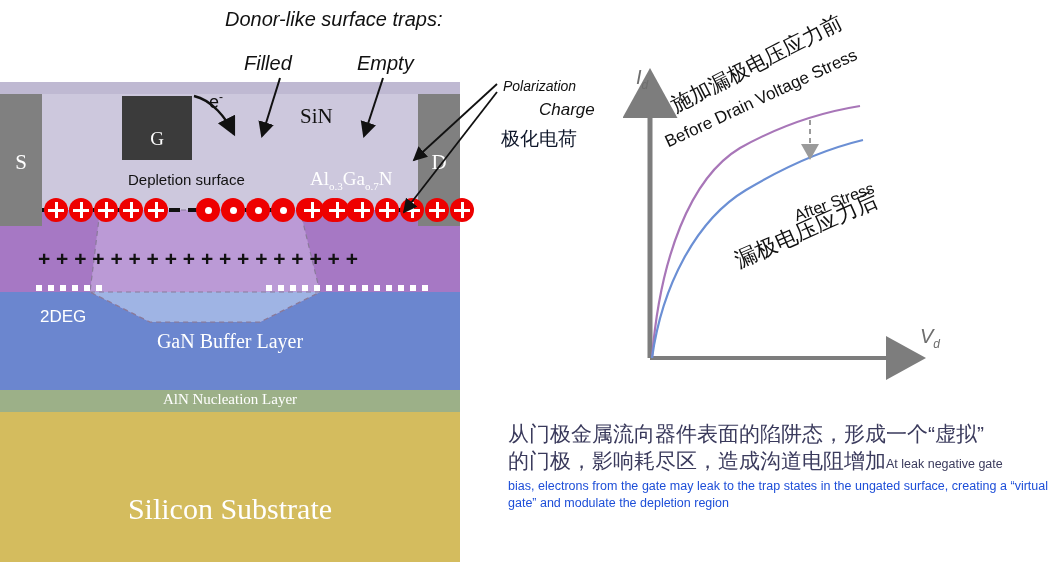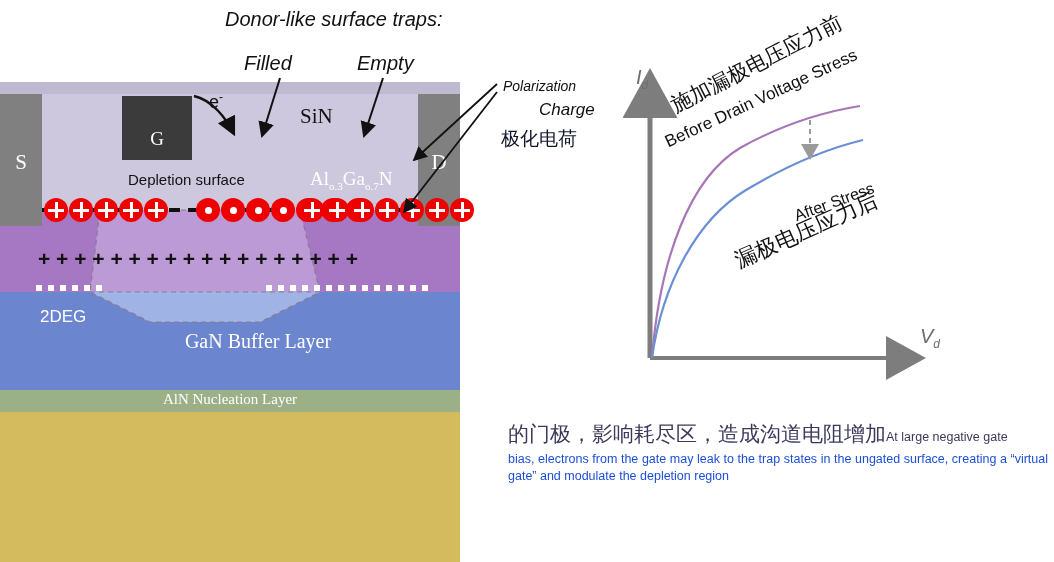--- a/index.html
+++ b/index.html
@@ -19,21 +19,21 @@
   #sin-cap{top:0;height:12px;background:#bfb9d2;}
   #algan-layer{top:128px;height:82px;background:#a678c4;}
   #gan-layer{top:210px;height:98px;background:#6b86cf;}
   #aln-layer{top:308px;height:22px;background:#9cb088;}
   #si-layer{top:330px;height:200px;background:#d4bc5e;}
 
   .layer-label{
     position:absolute;width:100%;text-align:center;color:#ffffff;
     font-family:"Liberation Serif",serif;
   }
-  #gan-label{top:248px;font-size:20px;padding-left:28px;}
+  #gan-label{top:248px;font-size:20px;}
   #aln-label{top:309px;font-size:15px;}
   #si-label{top:410px;font-size:30px;}
 
   
   .electrode{position:absolute;background:#808080;}
   #electrode-s{left:0;top:12px;width:42px;height:132px;}
   #electrode-d{left:418px;top:12px;width:42px;height:132px;}
   #electrode-g{left:122px;top:14px;width:70px;height:64px;background:#3b3b3b;}
   .electrode-text{
     position:absolute;width:100%;text-align:center;color:#ffffff;
@@ -224,20 +224,21 @@
           <div class="pl-h"></div>
         </div>
         <div class="trap" style="left: 150px;">
           <div class="pl-v"></div>
           <div class="pl-h"></div>
         </div>
       </div>
 
     <div class="layer-label" id="gan-label">GaN Buffer Layer</div>
     <div class="layer-label" id="aln-label">AlN Nucleation Layer</div>
+    <div class="layer-label" id="si-label">Silicon Substrate</div>
 
     <div class="abs" id="sin-text">SiN</div>
 
     <div class="abs" id="algan-text"><span>Al</span><sub>o.3</sub><span>Ga</span><sub>o.7</sub><span>N</span></div>
 
     <div class="abs" id="depletion-label">Depletion surface</div>
     <div class="abs" id="twodeg-label">2DEG</div>
   </div>
 
   <div class="itallabel" id="donor-title">Donor-like surface traps:</div>
@@ -297,17 +298,18 @@
     <div class="axlabel" id="id-label"><span>I</span><sub>d</sub></div>
     <div class="axlabel" id="vd-label"><span>V</span><sub>d</sub></div>
 
     <div class="curvelab" id="lab-before-cn">施加漏极电压应力前</div>
     <div class="curvelab" id="lab-before-en">Before Drain Voltage Stress</div>
     <div class="curvelab" id="lab-after-en">After Stress</div>
     <div class="curvelab" id="lab-after-cn">漏极电压应力后</div>
   </div>
 
   <div class="abs" id="bottom-text">
-    <div class="cn-body"><span>的门极，影响耗尽区，造成沟道电阻增加</span><span class="en-inline">At large negative gate</span></div>
+    <div class="cn-body">从门极金属流向器件表面的陷阱态，形成一个“虚拟”</div>
+    <div class="cn-body"><span>的门极，影响耗尽区，造成沟道电阻增加</span><span class="en-inline">At leak negative gate</span></div>
     <div class="en-body">bias, electrons from the gate may leak to the trap states in the ungated surface, creating a “virtual gate” and modulate the depletion region</div>
   </div>
 
 </div>
 
 </body></html>

